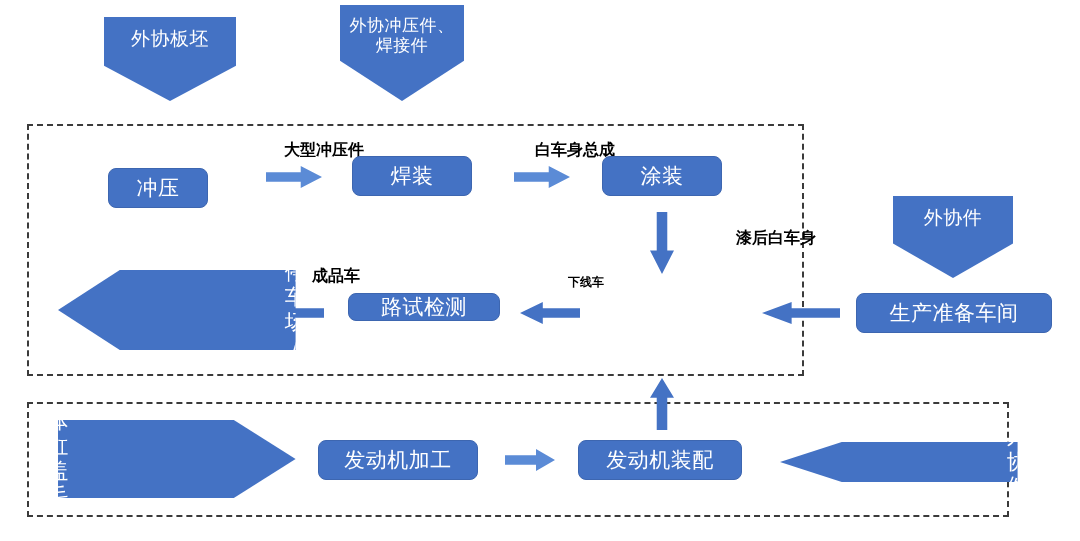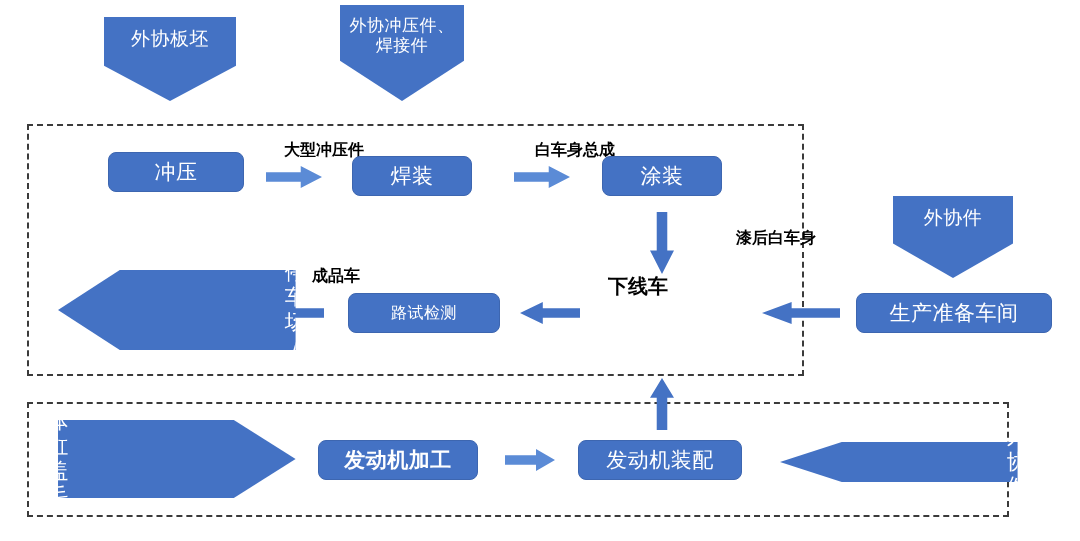--- a/index.html
+++ b/index.html
@@ -125,21 +125,21 @@
 
   <div class="shape down" style="left:340px; top:5px; width:124px; height:96px; font-size:17px;">
     <span>外协冲压件、
 焊接件</span>
   </div>
 
   <div class="shape down" style="left:893px; top:196px; width:120px; height:82px; font-size:19px;">
     <span>外协件</span>
   </div>
 
-  <div class="node" style="left:108px; top:152px; width:136px; height:40px; font-size:21px;">
+  <div class="node" style="left:108px; top:168px; width:100px; height:40px; font-size:21px;">
     <span>冲压</span>
   </div>
 
   <div class="caption" style="left:236px; top:142px; font-size:16px;">
     <span>大型冲压件</span>
   </div>
   <div class="arrow r outline" style="left:266px; top:166px; width:56px; height:22px;"></div>
 
   <div class="node" style="left:352px; top:156px; width:120px; height:40px; font-size:21px;">
     <span>焊装</span>
@@ -159,47 +159,47 @@
     <span>漆后白车身</span>
   </div>
 
   <div class="node" style="left:856px; top:293px; width:196px; height:40px; font-size:21px;">
     <span>生产准备车间</span>
   </div>
 
   <div class="arrow l" style="left:762px; top:302px; width:78px; height:22px;"></div>
 
 
-  <div class="caption" style="left:560px; top:276px; font-size:20px;">
+  <div class="caption" style="left:520px; top:276px; font-size:12px;">
     <span>下线车</span>
   </div>
   <div class="arrow l" style="left:520px; top:302px; width:60px; height:22px;"></div>
 
-  <div class="node" style="left:348px; top:293px; width:152px; height:40px; font-size:16px;">
+  <div class="node" style="left:348px; top:293px; width:152px; height:28px; font-size:21px;">
     <span>路试检测</span>
   </div>
 
   <div class="caption" style="left:264px; top:268px; font-size:16px;">
     <span>成品车</span>
   </div>
   <div class="arrow l" style="left:262px; top:302px; width:62px; height:22px;"></div>
 
   <div class="shape left" style="left:58px; top:270px; width:182px; height:80px; font-size:21px;">
     <span>成品停车场
 /发运</span>
   </div>
 
   <div class="arrow u" style="left:650px; top:378px; width:24px; height:52px;"></div>
 
   <div class="shape right" style="left:58px; top:420px; width:190px; height:78px; font-size:21px;">
     <span>缸体缸盖毛
 坯</span>
   </div>
 
-  <div class="node" style="left:318px; top:440px; width:160px; height:40px; font-size:21px;font-weight:bold;">
+  <div class="node" style="left:318px; top:440px; width:160px; height:40px; font-size:21px;">
     <span>发动机加工</span>
   </div>
 
   <div class="arrow r outline" style="left:505px; top:449px; width:50px; height:22px;"></div>
 
   <div class="node" style="left:578px; top:440px; width:164px; height:40px; font-size:21px;">
     <span>发动机装配</span>
   </div>
 
   <div class="shape left" style="left:780px; top:442px; width:186px; height:40px; font-size:21px;">

